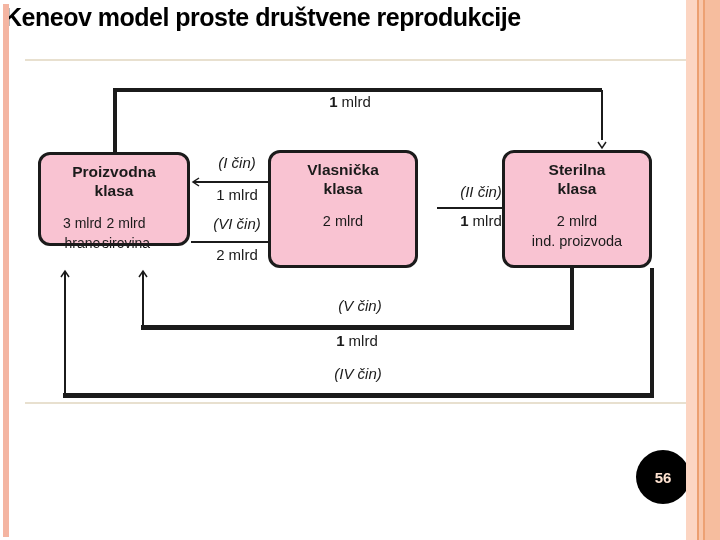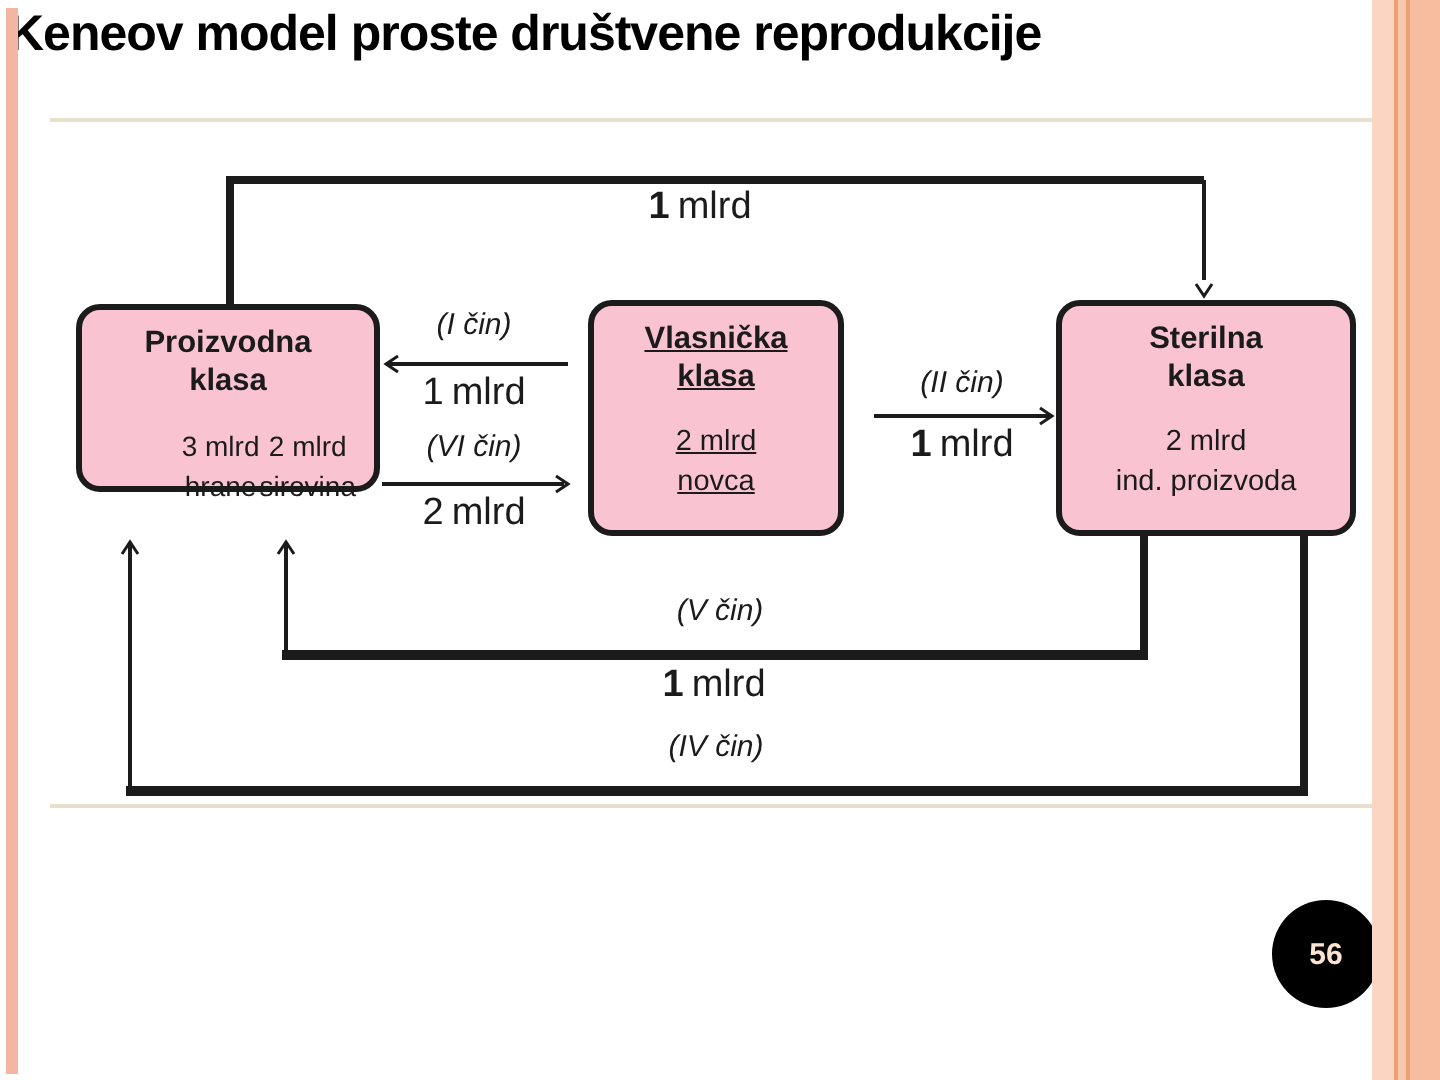--- a/index.html
+++ b/index.html
@@ -21,34 +21,34 @@
   .rs4{left:703px;width:2px;background:#eda173;}
   .rs5{left:705px;width:15px;background:#f6bd9e;}
   .page-badge{position:absolute;left:636px;top:450px;width:54px;height:54px;border-radius:50%;
               background:#000000;color:#ffe3d1;font-size:15px;font-weight:bold;
               display:flex;align-items:center;justify-content:center;z-index:2;}
 
   
   .cbox{position:absolute;background:#f9c3d2;border:3px solid #1b1b1b;border-radius:12px;
         box-sizing:border-box;text-align:center;color:#1b1b1b;z-index:3;}
   .box-p{left:38px;top:152px;width:152px;height:94px;}
-  .box-v{left:294px;top:150px;width:128px;height:118px;text-decoration:underline;}
-  .box-s{left:528px;top:150px;width:150px;height:118px;}
+  .box-v{left:268px;top:150px;width:150px;height:118px;}
+  .box-s{left:502px;top:150px;width:150px;height:118px;}
   .cbox .bt{font-size:15.5px;font-weight:bold;line-height:19px;padding-top:7px;}
   .cbox .bc{font-size:14.5px;line-height:20px;margin-top:13px;}
-  .cols{display:flex;justify-content:flex-end;padding:0 9px;margin-top:13px;}
+  .cols{display:flex;justify-content:flex-start;padding:0 9px;margin-top:13px;margin-left:13px;}
   .cols .col{font-size:14px;line-height:20px;text-align:center;}
 
   
   .ln{position:absolute;background:#1b1b1b;z-index:2;}
   .arrow{position:absolute;z-index:3;}
 
   
   .act{position:absolute;font-size:15px;font-style:italic;color:#1b1b1b;text-align:center;z-index:3;}
-  .amt{position:absolute;font-size:19px;color:#1b1b1b;text-align:center;z-index:3;}
+  .amt{position:absolute;font-size:15px;color:#1b1b1b;text-align:center;z-index:3;}
   .amt .num{margin-right:4px;}
   .amt.boldnum .num{font-weight:bold;}
 </style>
 </head>
 <body>
 
 <div class="slide">
 
   <div class="title">Keneov model proste društvene reprodukcije</div>
   <div class="rule rule-title"></div>
@@ -142,21 +142,20 @@
     </div>
   </div>
 
   <div class="cbox box-v">
     <div class="bt">
       <div>Vlasnička</div>
       <div>klasa</div>
     </div>
     <div class="bc">
       <div>2 mlrd</div>
-      <div>novca</div>
     </div>
   </div>
 
   <div class="cbox box-s">
     <div class="bt">
       <div>Sterilna</div>
       <div>klasa</div>
     </div>
     <div class="bc">
       <div>2 mlrd</div>

